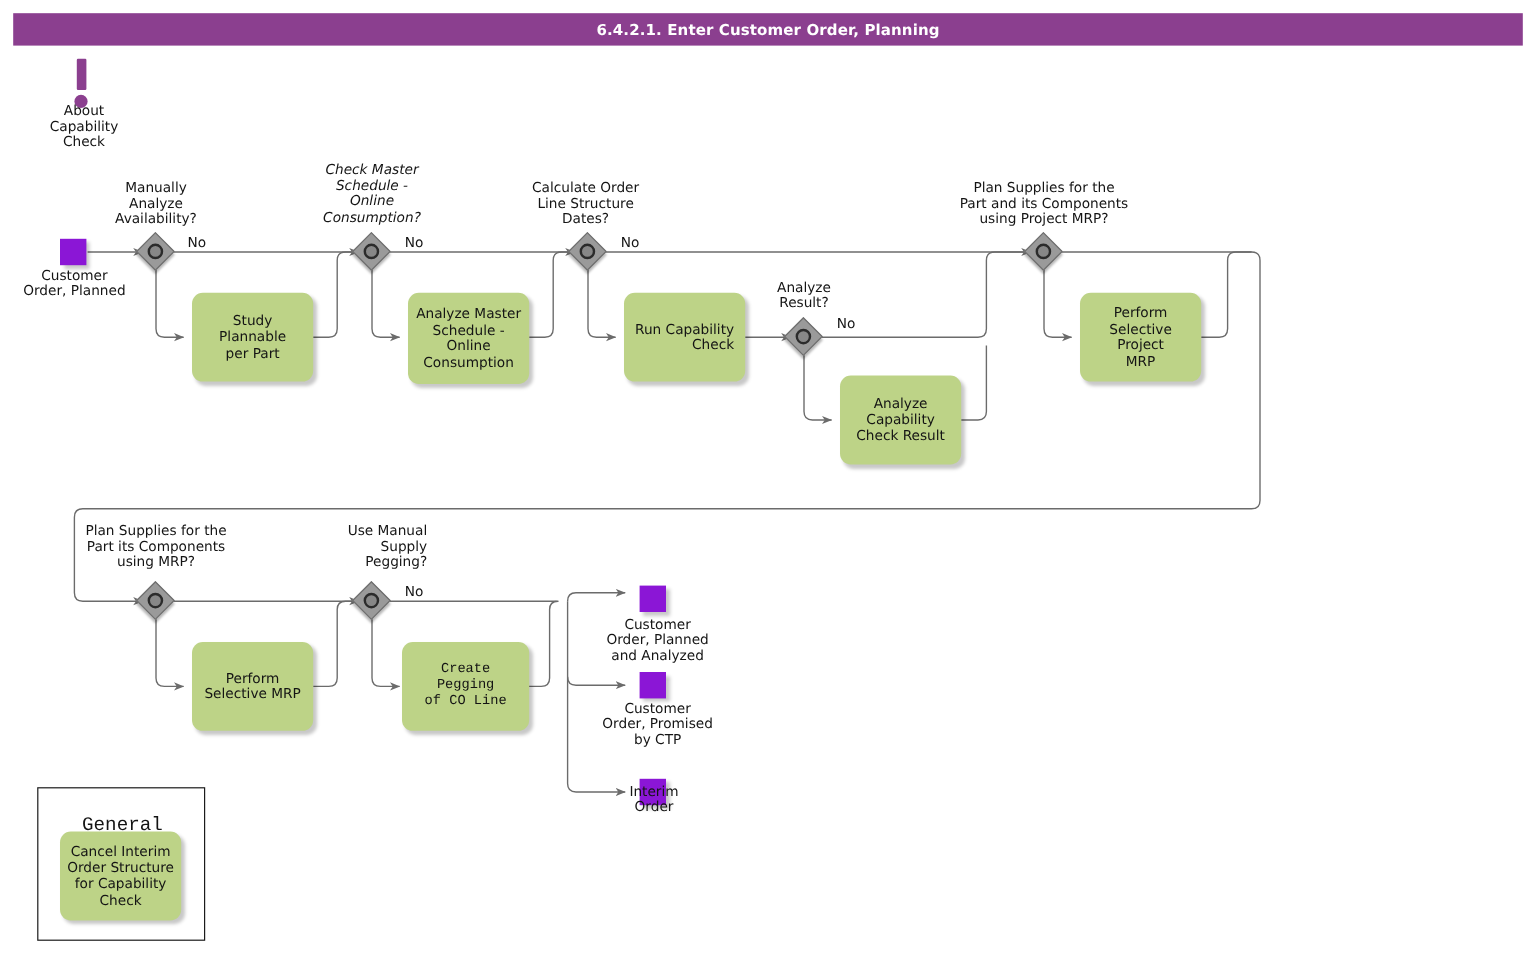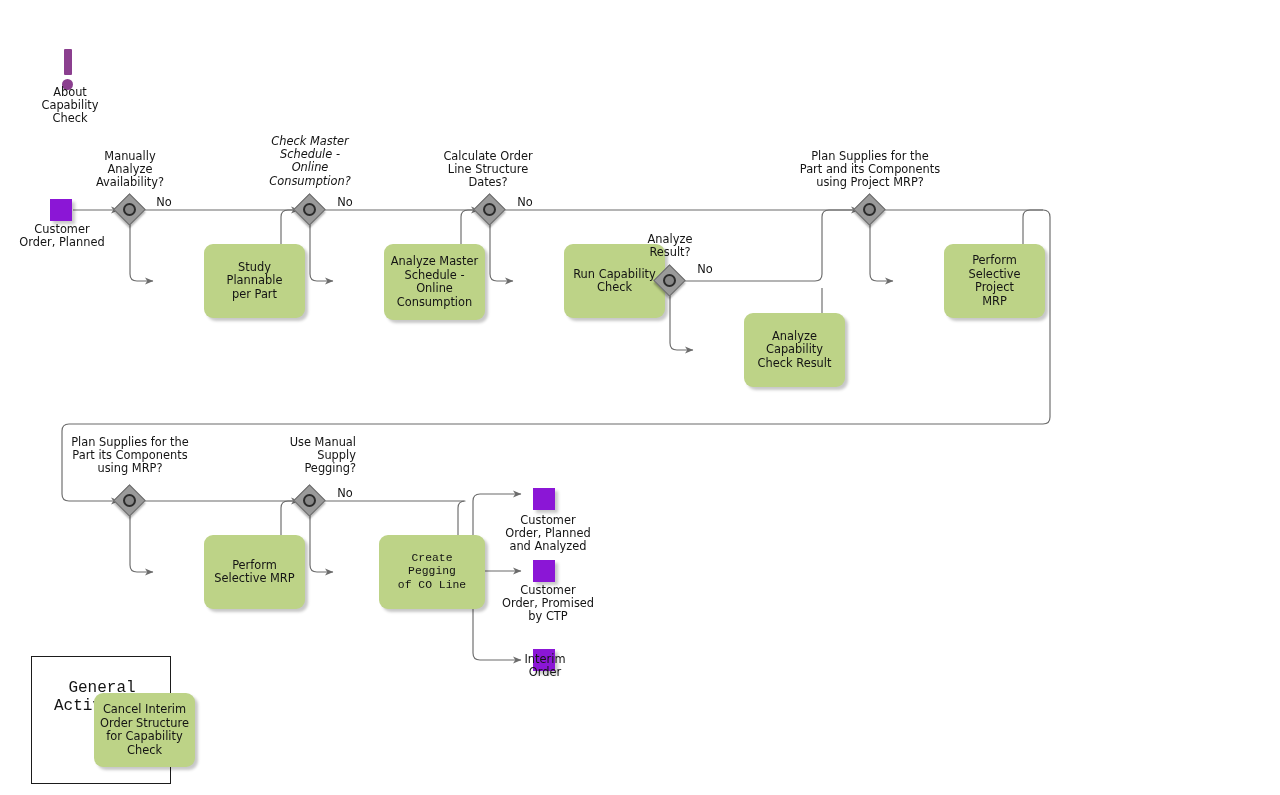--- a/index.html
+++ b/index.html
@@ -53,21 +53,20 @@
     font-family: "DejaVu Sans", sans-serif;
     font-size: 11.4px;
     line-height: 13.5px;
     display: flex;
     align-items: center;
     justify-content: center;
     text-align: center;
     padding: 2px 6px;
     box-sizing: border-box;
     white-space: pre-line;
-    margin-left: 44px;
   }
   
   .gateway {
     position: absolute;
     width: 30px;
     height: 30px;
   }
   .gw-diamond {
     position: absolute;
     left: 3px;
@@ -154,20 +153,21 @@
     font-family: Liberation Mono, monospace;
     font-size: 16px;
     color: #141414;
   }
 </style>
 </head>
 <body>
 
 <div id="canvas">
 
+  <div id="title-bar">6.4.2.1. Enter Customer Order, Planning</div>
 
   <svg id="wires" viewBox="0 0 1280 795">
     <defs>
       <marker id="arrow" markerWidth="9" markerHeight="9" refX="8" refY="4" orient="auto" markerUnits="userSpaceOnUse">
         <path d="M0,0.6 L8.4,4 L0,7.4 L2.3,4 Z" fill="#6b6b6b"></path>
       </marker>
     </defs>
     <g fill="none" stroke="#6b6b6b" stroke-width="1.15" stroke-linejoin="round" stroke-linecap="butt">
 
       <path d="M73,210 L119,210" marker-end="url(#arrow)"></path>
@@ -263,21 +263,21 @@
 
   <div class="gateway" style="left:475px; top:195px;">
     <div class="gw-diamond"></div>
     <div class="gw-circle"></div>
   </div>
   <div class="label" style="left:428px; top:150px; width:120px;">Calculate Order
 Line Structure
 Dates?</div>
   <div class="label" style="left:511px; top:196px; width:28px;">No</div>
 
-  <div class="task" style="left:520px; top:244px; width:101px; height:74px;">Run Capability
+  <div class="task" style="left:520px; top:244px; width:101px; height:74px;text-align:right;">Run Capability
 Check</div>
 
   <div class="gateway" style="left:655px; top:266px;">
     <div class="gw-diamond"></div>
     <div class="gw-circle"></div>
   </div>
   <div class="label" style="left:620px; top:233px; width:100px;">Analyze
 Result?</div>
   <div class="label" style="left:691px; top:263px; width:28px;">No</div>
 

